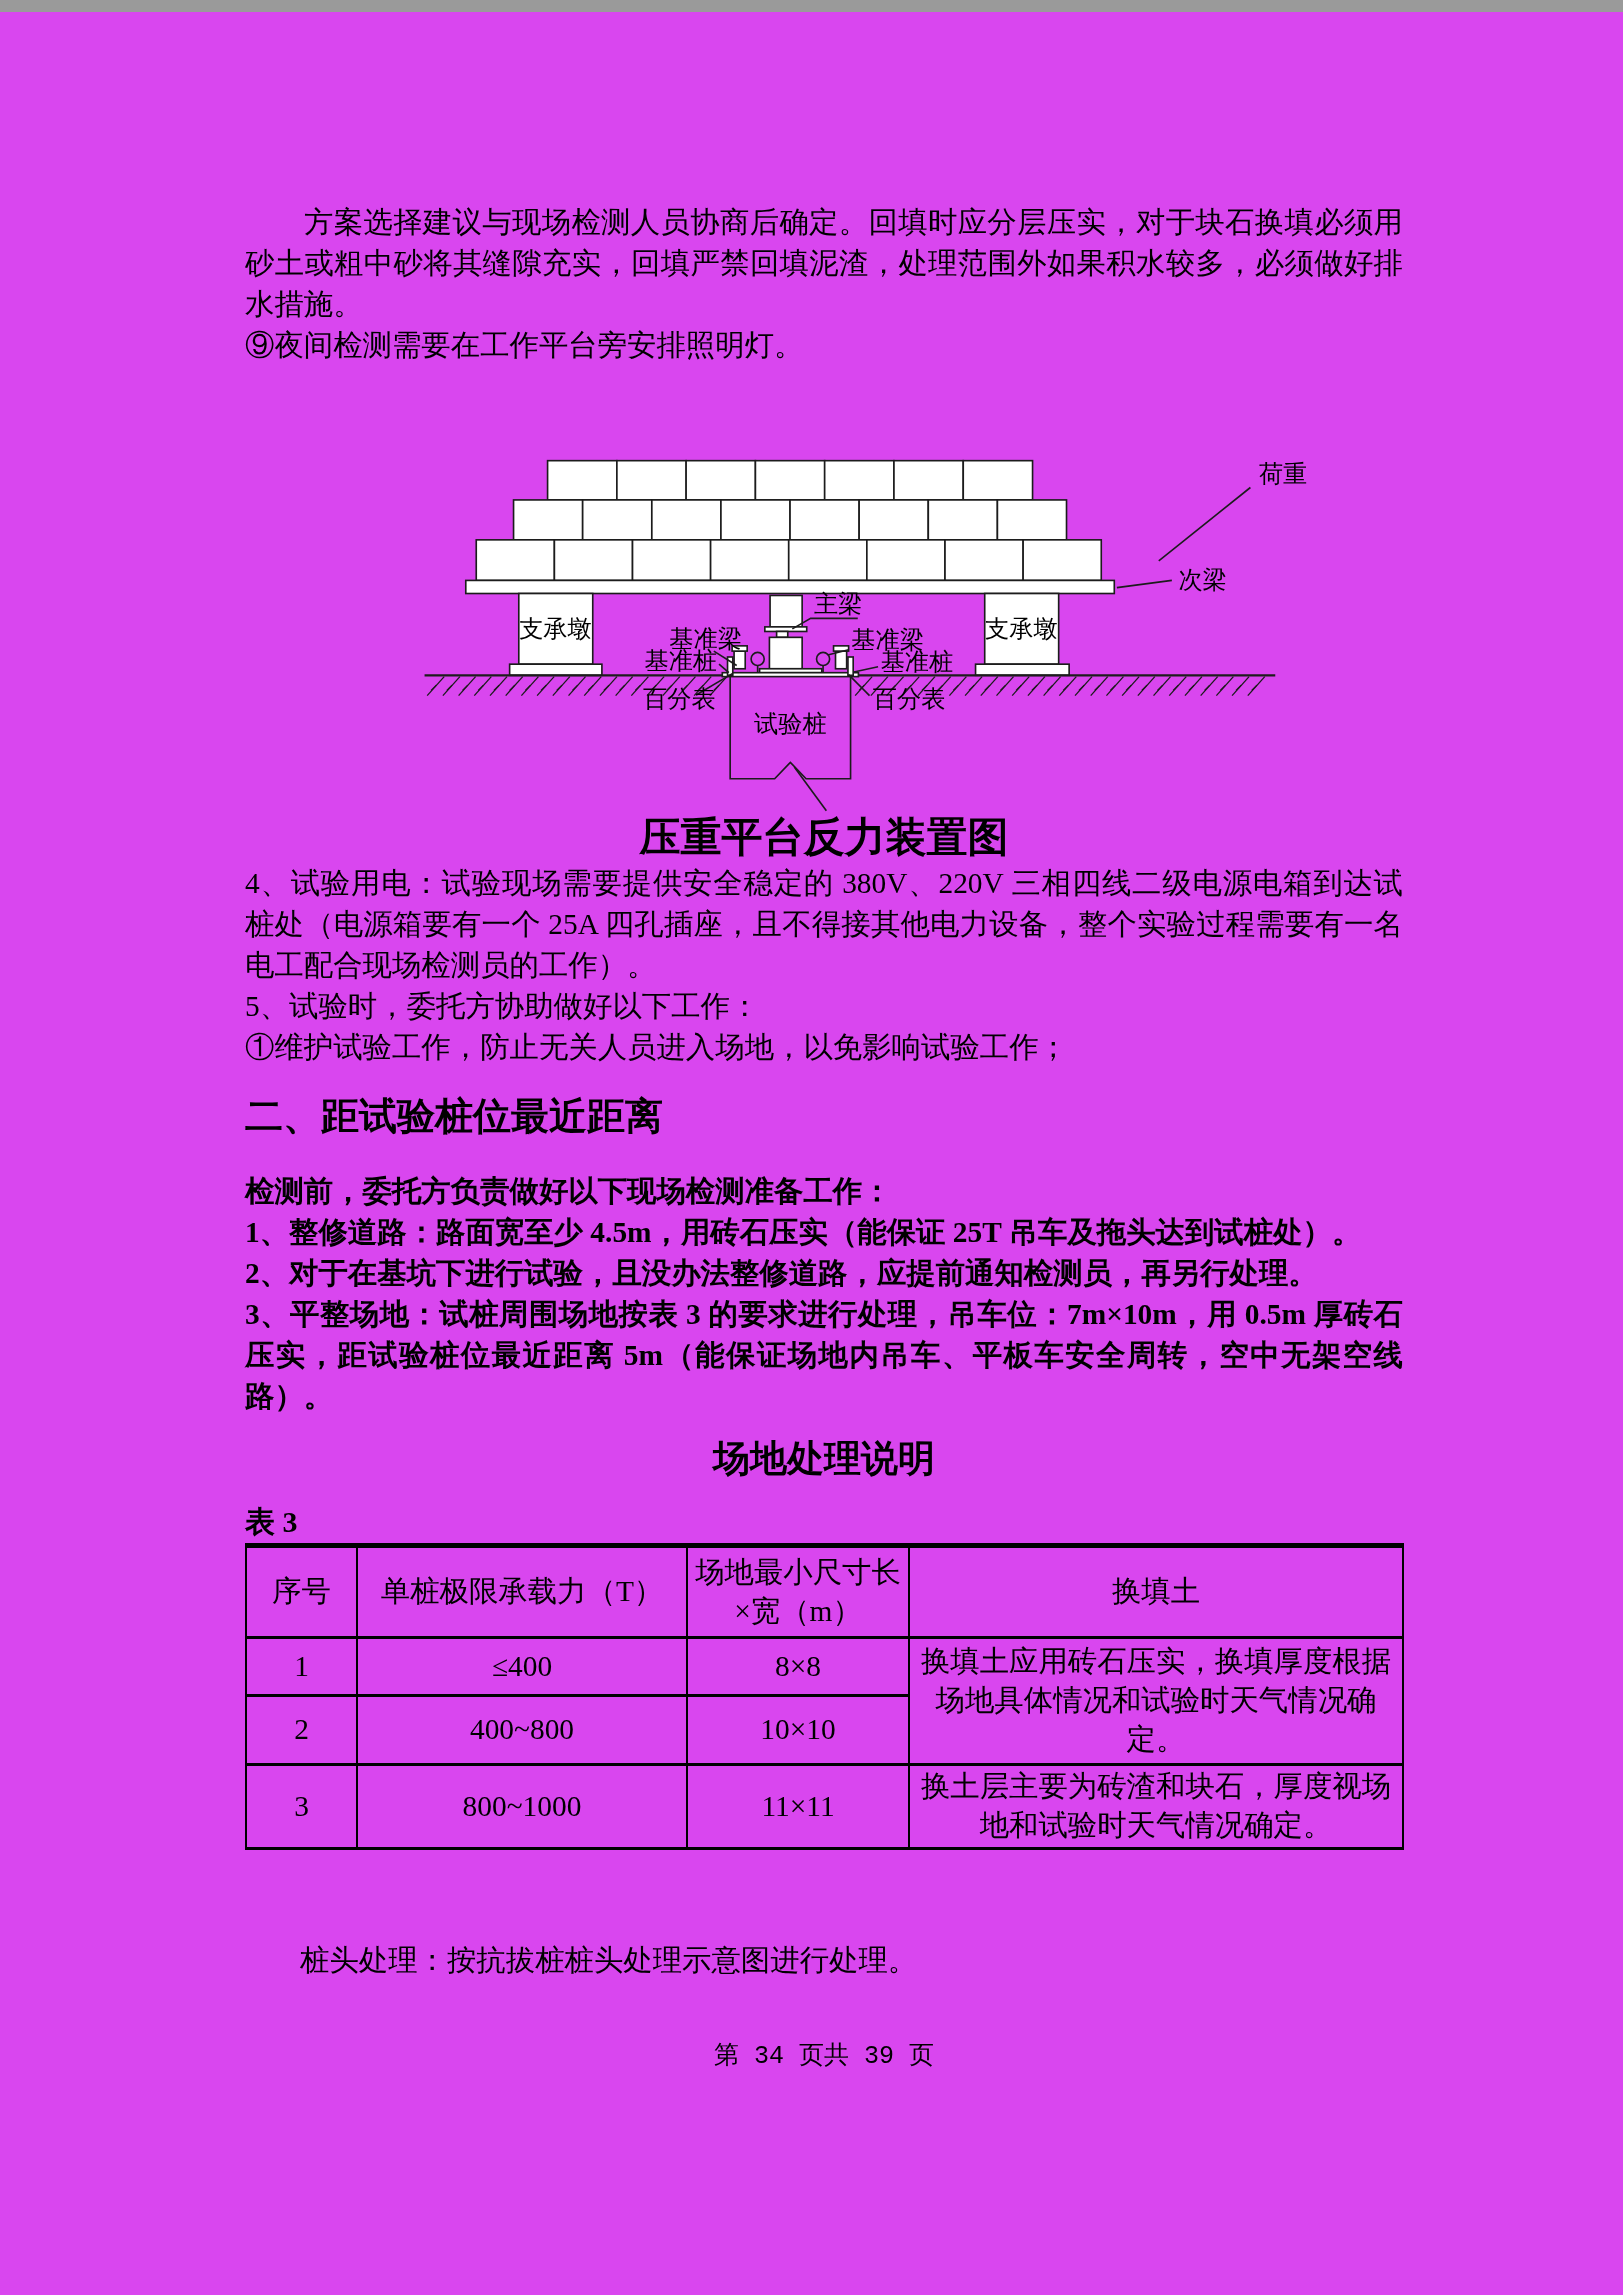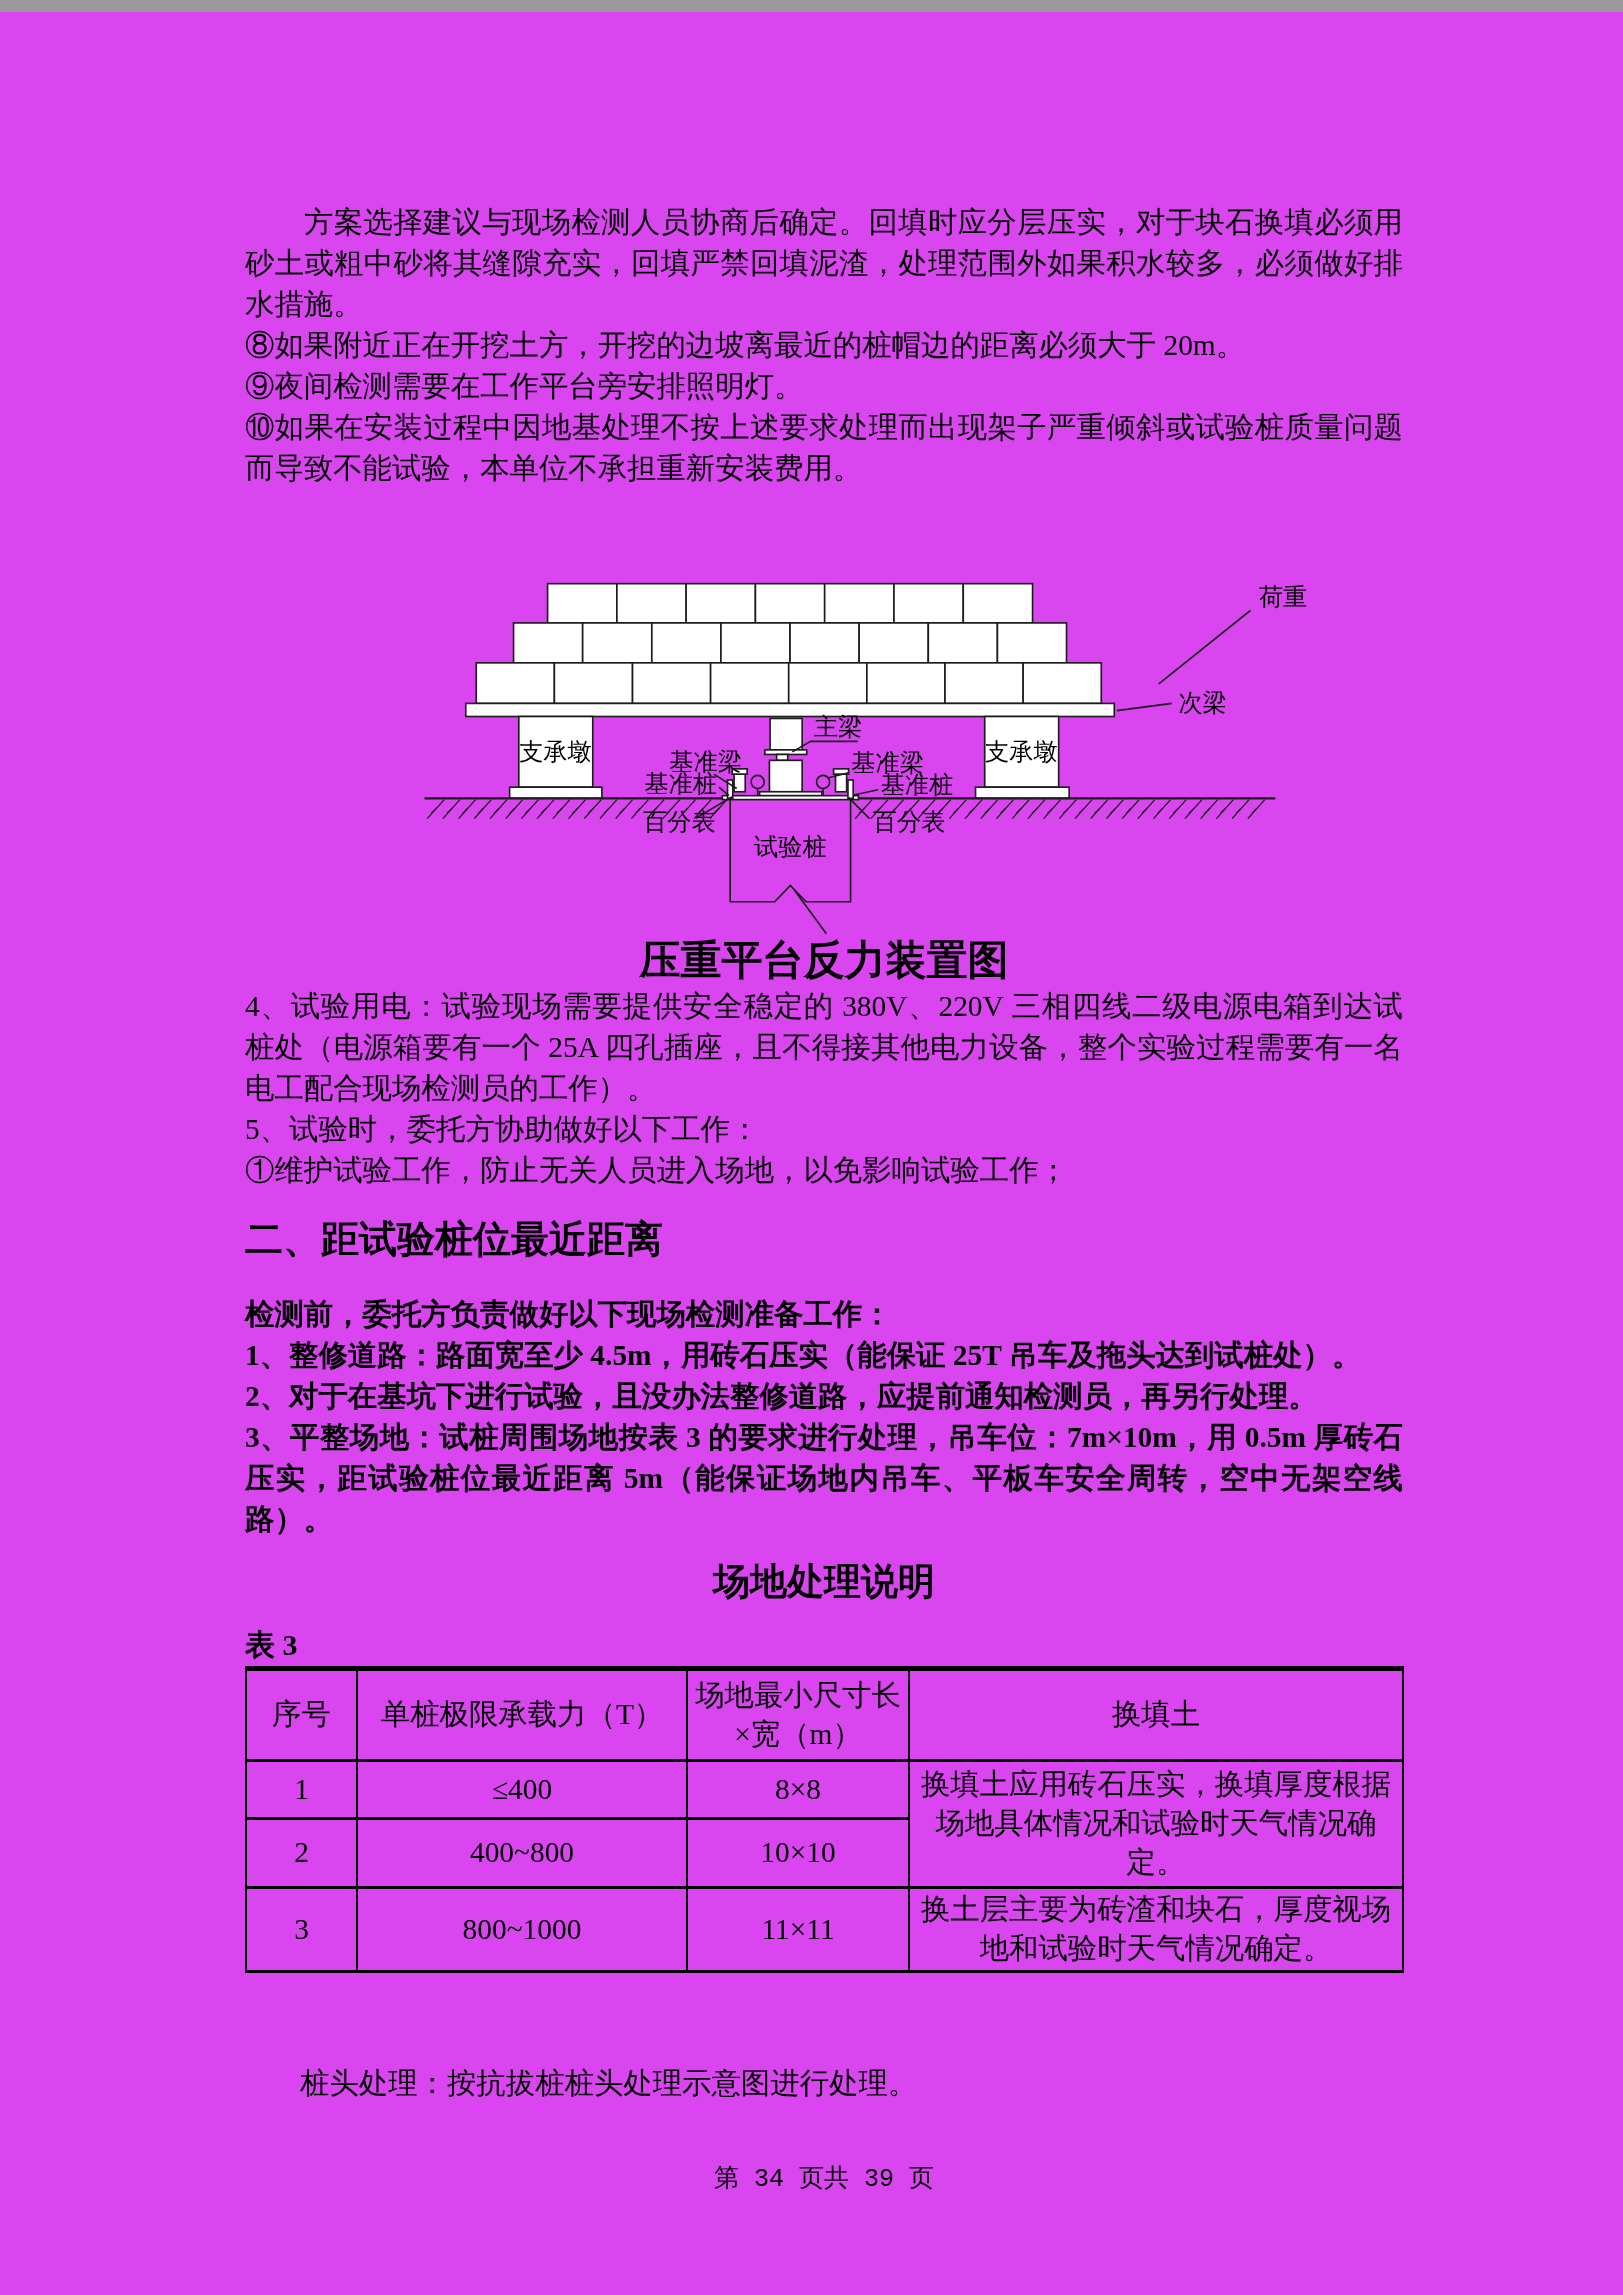--- a/index.html
+++ b/index.html
@@ -75,23 +75,21 @@
   .dtxt  { font-family:"Liberation Serif","DejaVu Serif",serif; font-size:37px; fill:#000; }
 </style>
 </head>
 <body>
 
 <div class="page">
   <div class="content">
 
     <div class="body-block">
       <p class="para indent2">方案选择建议与现场检测人员协商后确定。回填时应分层压实，对于块石换填必须用砂土或粗中砂将其缝隙充实，回填严禁回填泥渣，处理范围外如果积水较多，必须做好排水措施。</p>
-      <p class="para">⑧如果附近正在开挖土方，开挖的边坡离最近的桩帽边的距离必须大于 20m。</p>
       <p class="para">⑨夜间检测需要在工作平台旁安排照明灯。</p>
-      <p class="para">⑩如果在安装过程中因地基处理不按上述要求处理而出现架子严重倾斜或试验桩质量问题而导致不能试验，本单位不承担重新安装费用。</p>
     </div>
 
     <div class="diagram-wrap">
       <svg width="890" height="373" viewBox="0 0 1360 570" xmlns="http://www.w3.org/2000/svg">
 
         <g id="load-blocks">
             <rect x="198.0" y="27" width="105.9" height="60" fill="#ffffff" stroke="#1c1c1c" stroke-width="2.5"></rect>
             <rect x="303.9" y="27" width="105.9" height="60" fill="#ffffff" stroke="#1c1c1c" stroke-width="2.5"></rect>
             <rect x="409.7" y="27" width="105.9" height="60" fill="#ffffff" stroke="#1c1c1c" stroke-width="2.5"></rect>
             <rect x="515.6" y="27" width="105.9" height="60" fill="#ffffff" stroke="#1c1c1c" stroke-width="2.5"></rect>

